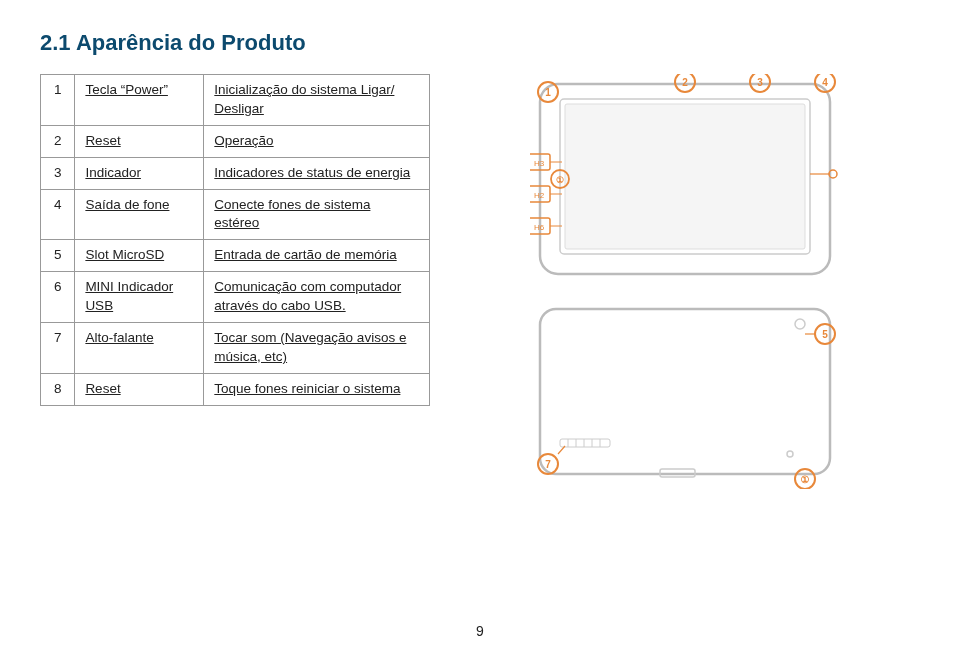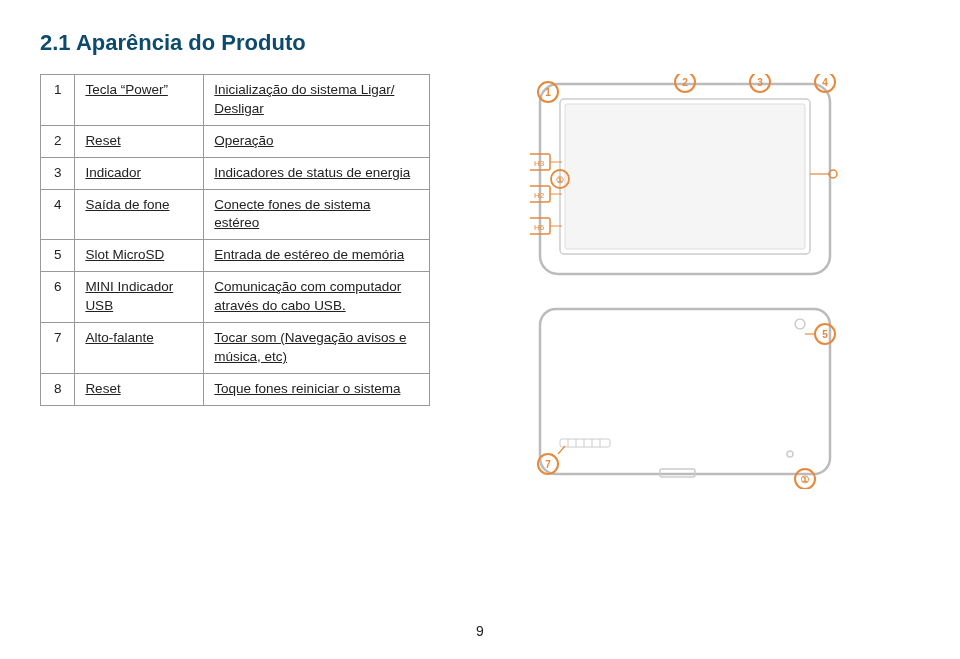--- a/index.html
+++ b/index.html
@@ -109,21 +109,21 @@
               <td>Indicadores de status de energia</td>
             </tr>
             <tr>
               <td>4</td>
               <td>Saída de fone</td>
               <td>Conecte fones de sistema estéreo</td>
             </tr>
             <tr>
               <td>5</td>
               <td>Slot MicroSD</td>
-              <td>Entrada de estéreo de memória</td>
+              <td>Entrada de cartão de memória</td>
             </tr>
             <tr>
               <td>6</td>
               <td>MINI Indicador USB</td>
               <td>Comunicação com computador através do cabo USB.</td>
             </tr>
             <tr>
               <td>7</td>
               <td>Alto-falante</td>
               <td>Tocar som (Navegação avisos e música, etc)</td>

